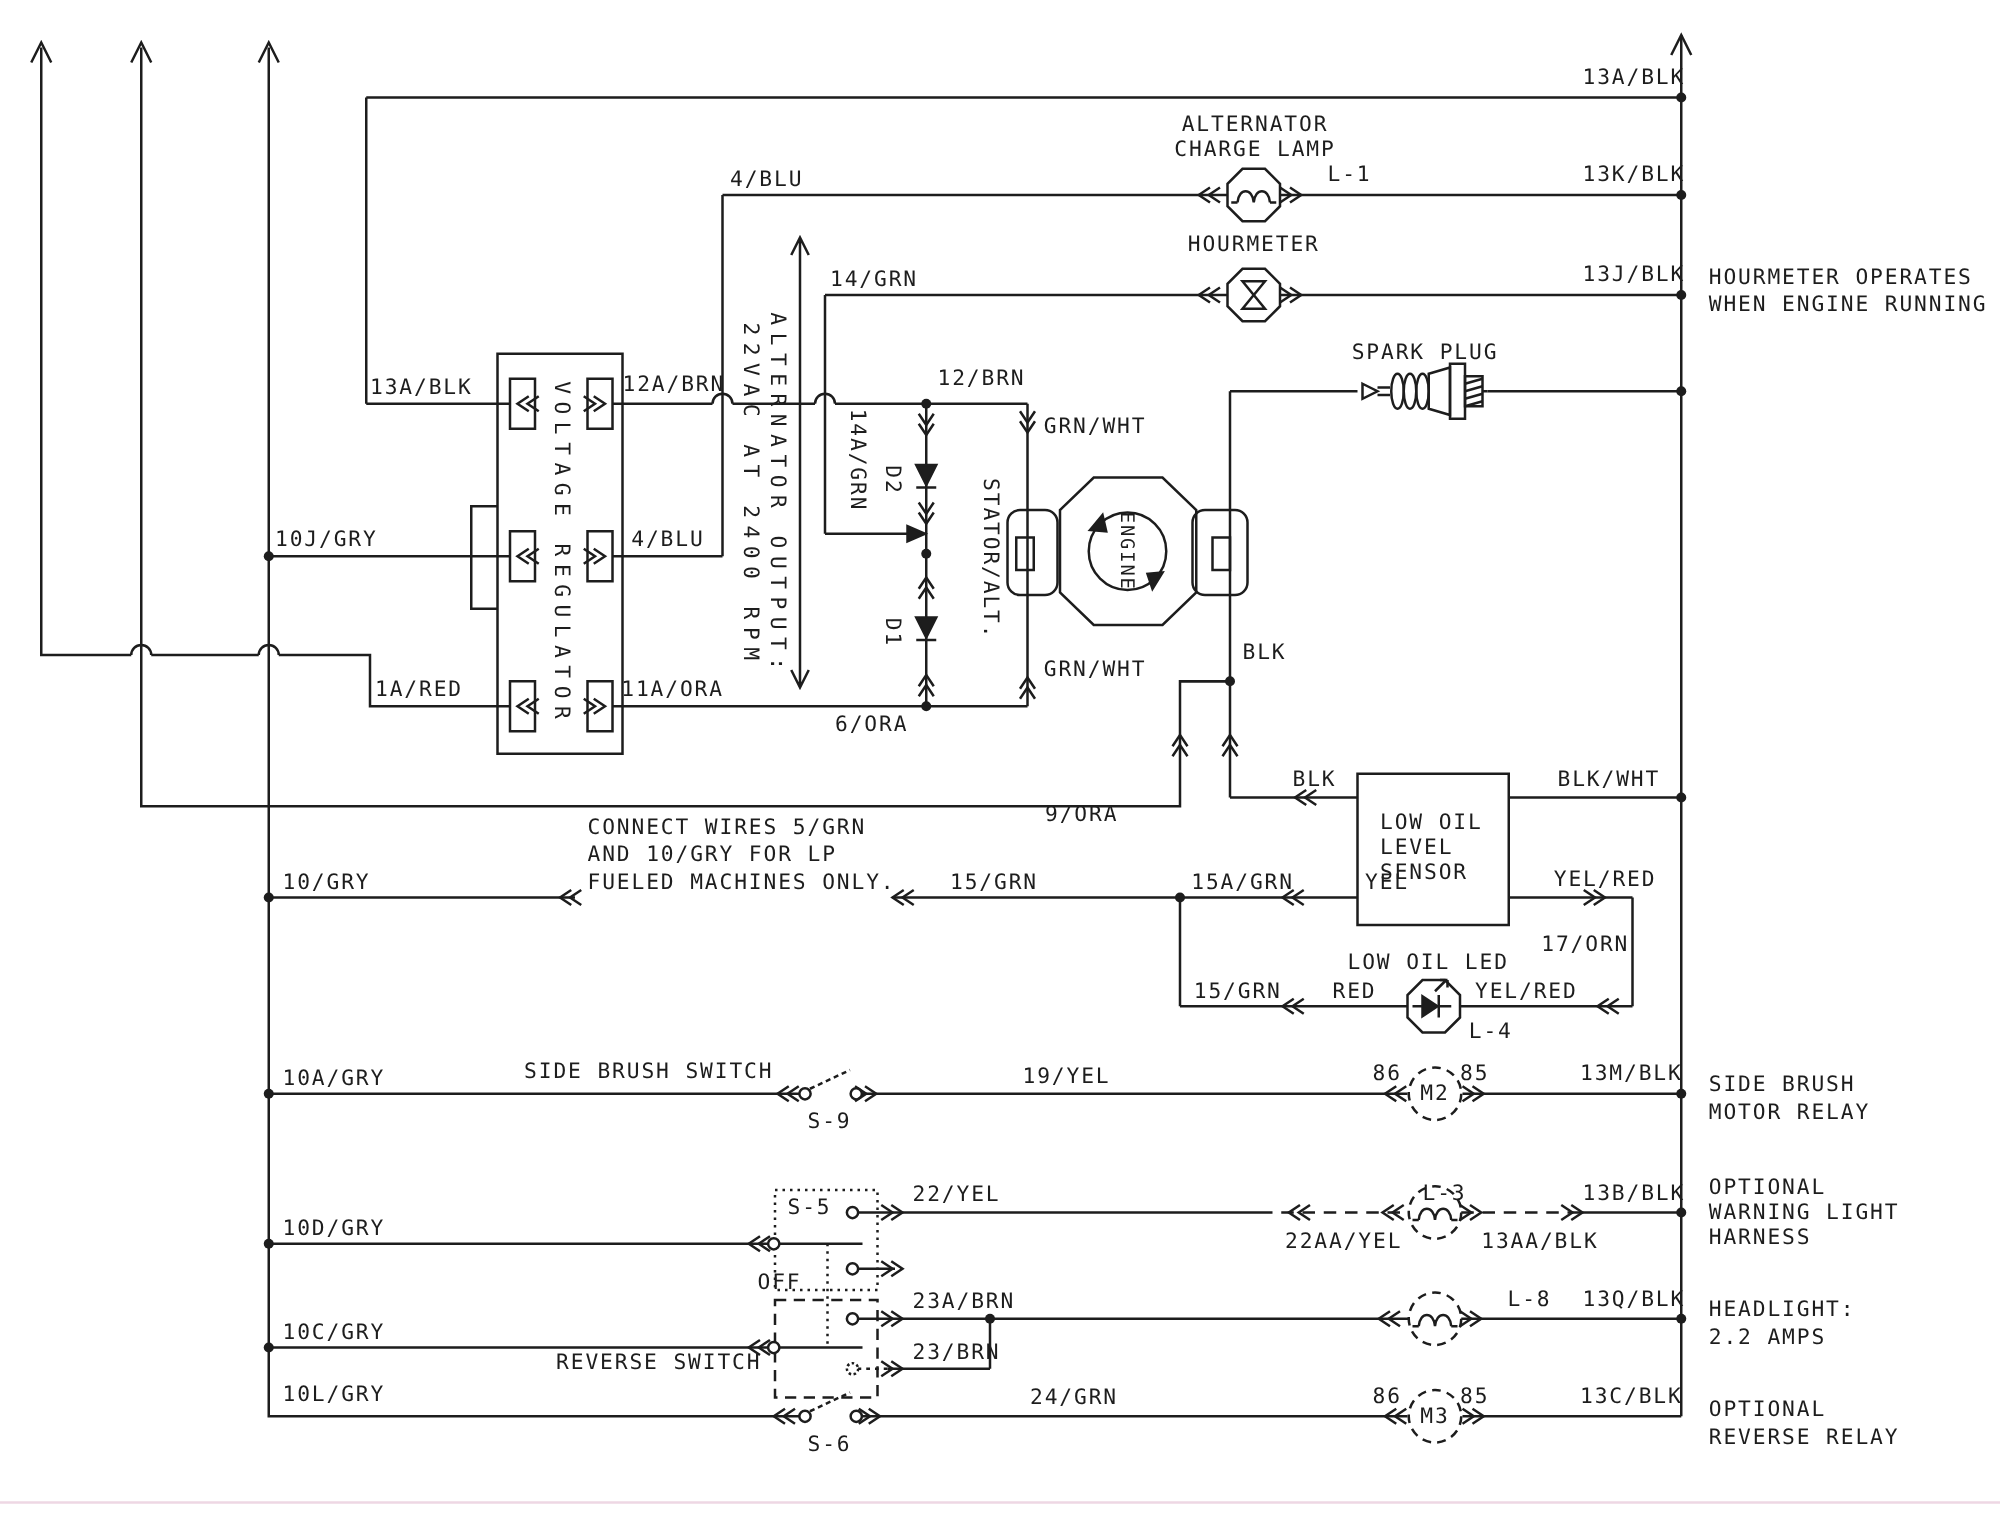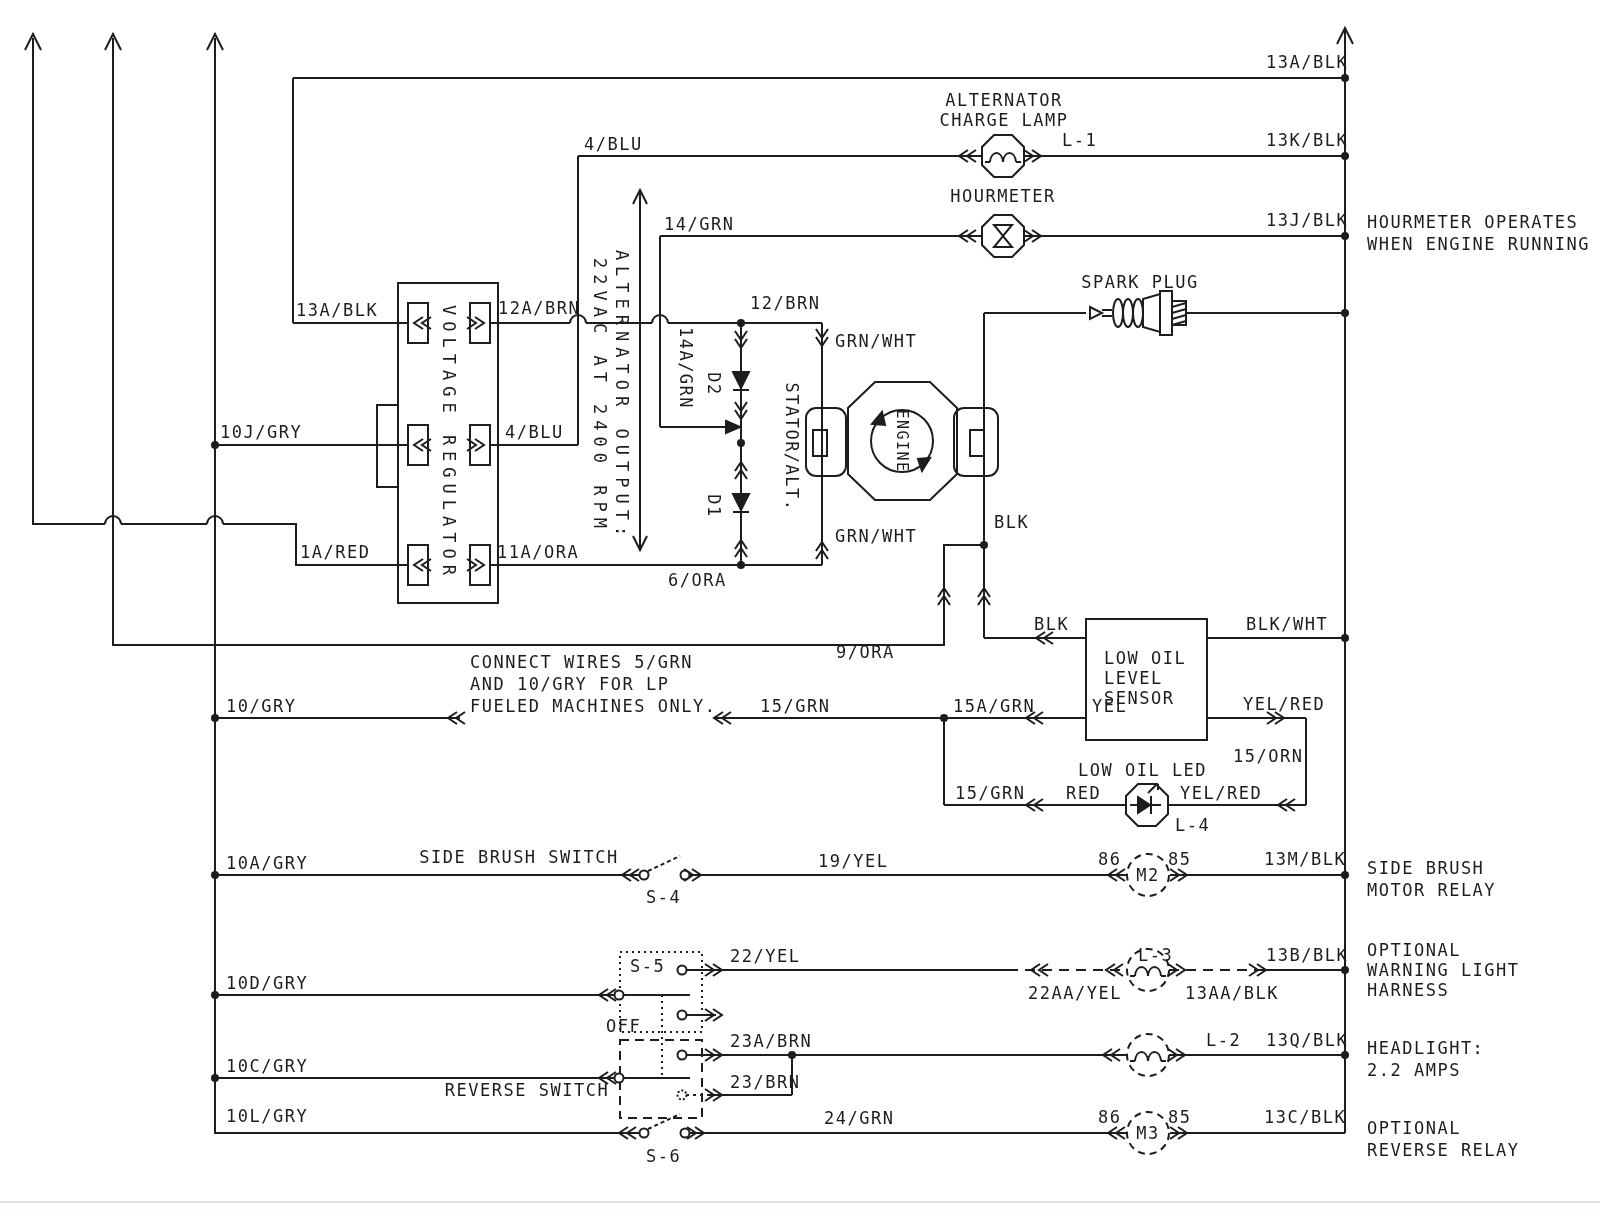--- a/index.html
+++ b/index.html
@@ -279,36 +279,36 @@
 <span class="lbl" style="left:836px;top:642px">9/ORA</span>
 
 <span class="lbl" style="left:1034px;top:614px">BLK</span>
 <span class="lbl" style="left:1246px;top:614px">BLK/WHT</span>
 <span class="lbl" style="left:1104px;top:648px">LOW OIL</span>
 <span class="lbl" style="left:1104px;top:668px">LEVEL</span>
 <span class="lbl" style="left:1104px;top:688px">SENSOR</span>
 <span class="lbl" style="left:953px;top:696px">15A/GRN</span>
 <span class="lbl" style="left:1092px;top:696px">YEL</span>
 <span class="lbl" style="left:1243px;top:694px">YEL/RED</span>
-<span class="lbl" style="left:1233px;top:746px">15/ORN</span>
+<span class="lbl" style="left:1233px;top:746px">17/ORN</span>
 <span class="lbl" style="left:1078px;top:760px">LOW OIL LED</span>
 <span class="lbl" style="left:955px;top:783px">15/GRN</span>
 <span class="lbl" style="left:1066px;top:783px">RED</span>
 <span class="lbl" style="left:1180px;top:783px">YEL/RED</span>
 <span class="lbl" style="left:1175px;top:815px">L-4</span>
 
 <span class="lbl" style="left:226px;top:696px">10/GRY</span>
 <span class="lbl" style="left:470px;top:652px">CONNECT WIRES 5/GRN</span>
 <span class="lbl" style="left:470px;top:674px">AND 10/GRY FOR LP</span>
 <span class="lbl" style="left:470px;top:696px">FUELED MACHINES ONLY.</span>
 <span class="lbl" style="left:760px;top:696px">15/GRN</span>
 
 <span class="lbl" style="left:226px;top:853px">10A/GRY</span>
 <span class="lbl ctr" style="left:519px;top:847px">SIDE BRUSH SWITCH</span>
-<span class="lbl" style="left:646px;top:887px">S-4</span>
+<span class="lbl" style="left:646px;top:887px">S-9</span>
 <span class="lbl" style="left:818px;top:851px">19/YEL</span>
 <span class="lbl" style="left:1098px;top:849px">86</span>
 <span class="lbl" style="left:1168px;top:849px">85</span>
 <span class="lbl" style="left:1148px;top:865px;transform:translateX(-50%)">M2</span>
 <span class="lbl" style="left:1264px;top:849px">13M/BLK</span>
 <span class="lbl" style="left:1367px;top:858px">SIDE BRUSH</span>
 <span class="lbl" style="left:1367px;top:880px">MOTOR RELAY</span>
 
 <span class="lbl" style="left:226px;top:973px">10D/GRY</span>
 <span class="lbl" style="left:630px;top:956px">S-5</span>
@@ -318,21 +318,21 @@
 <span class="lbl" style="left:1138px;top:945px">L-3</span>
 <span class="lbl" style="left:1185px;top:983px">13AA/BLK</span>
 <span class="lbl" style="left:1266px;top:945px">13B/BLK</span>
 <span class="lbl" style="left:1367px;top:940px">OPTIONAL</span>
 <span class="lbl" style="left:1367px;top:960px">WARNING LIGHT</span>
 <span class="lbl" style="left:1367px;top:980px">HARNESS</span>
 
 <span class="lbl" style="left:226px;top:1056px">10C/GRY</span>
 <span class="lbl" style="left:730px;top:1031px">23A/BRN</span>
 <span class="lbl" style="left:730px;top:1072px">23/BRN</span>
-<span class="lbl" style="left:1206px;top:1030px">L-2</span>
+<span class="lbl" style="left:1206px;top:1030px">L-8</span>
 <span class="lbl" style="left:1266px;top:1030px">13Q/BLK</span>
 <span class="lbl" style="left:1367px;top:1038px">HEADLIGHT:</span>
 <span class="lbl" style="left:1367px;top:1060px">2.2 AMPS</span>
 
 <span class="lbl" style="left:226px;top:1106px">10L/GRY</span>
 <span class="lbl ctr" style="left:527px;top:1080px">REVERSE SWITCH</span>
 <span class="lbl" style="left:646px;top:1146px">S-6</span>
 <span class="lbl" style="left:824px;top:1108px">24/GRN</span>
 <span class="lbl" style="left:1098px;top:1107px">86</span>
 <span class="lbl" style="left:1168px;top:1107px">85</span>

